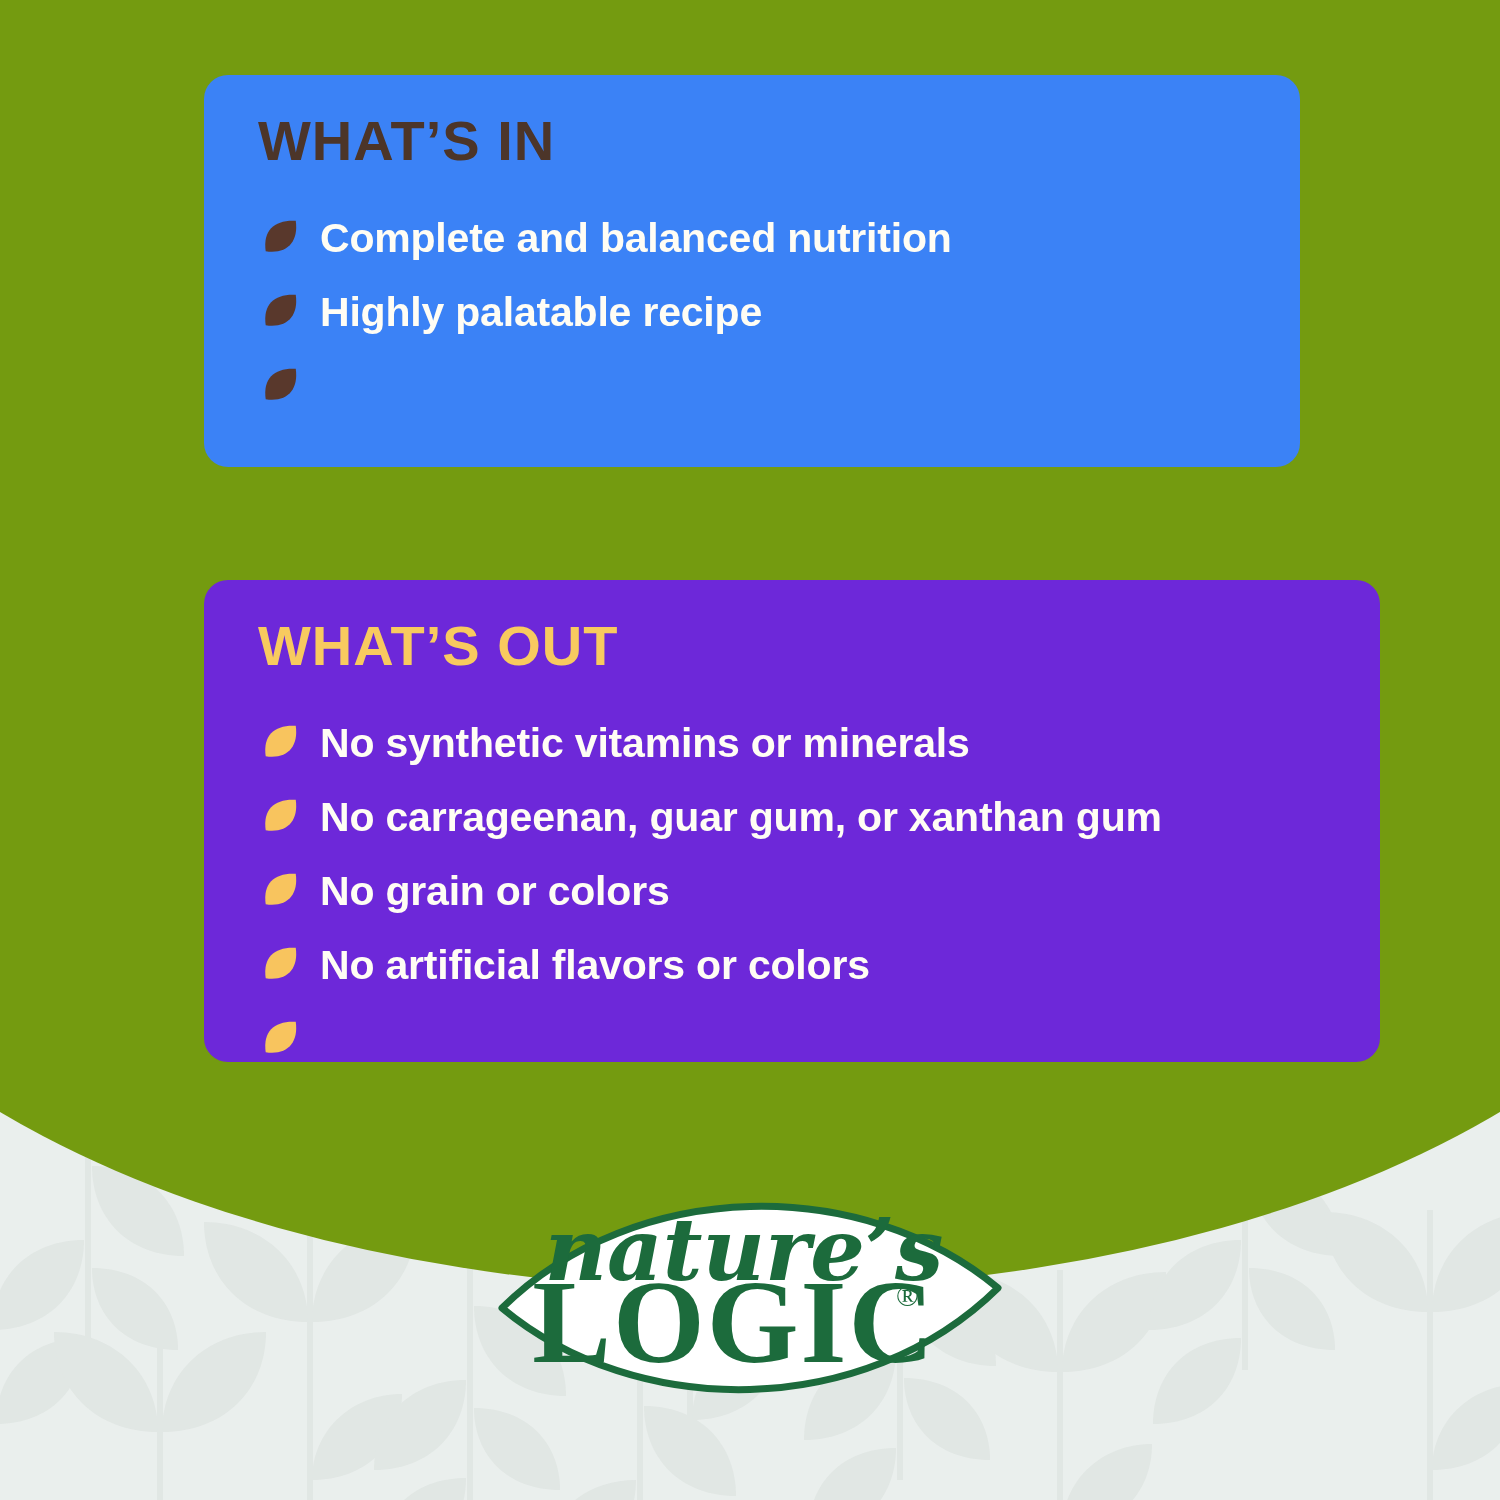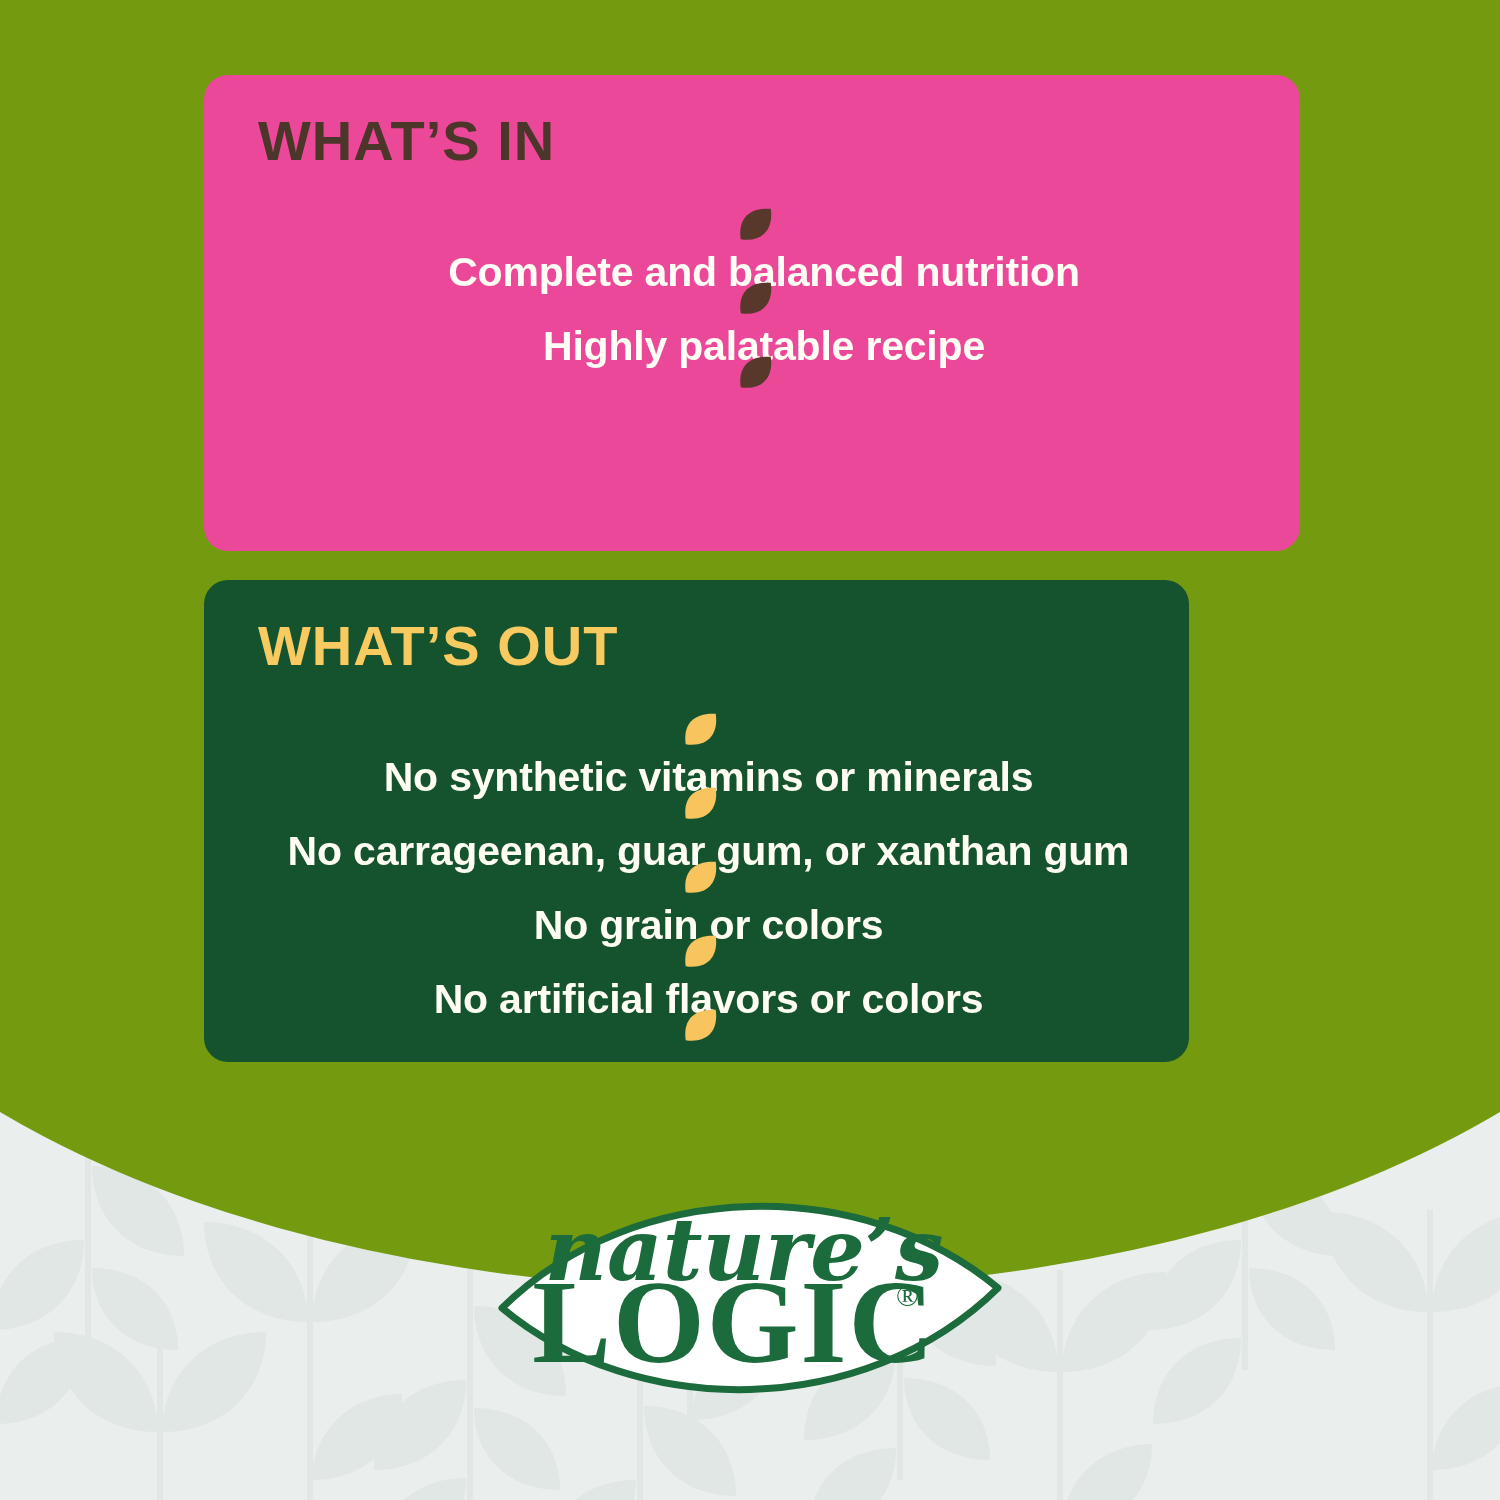--- a/index.html
+++ b/index.html
@@ -43,29 +43,29 @@
 
   
   .card {
     position: absolute;
     border-radius: 24px;
   }
   .card-in {
     left: 204px;
     top: 75px;
     width: 1096px;
-    height: 476px;
-    background: #ec4899;
+    height: 392px;
+    background: #3b82f6;
   }
   .card-out {
     left: 204px;
     top: 580px;
-    width: 985px;
+    width: 1176px;
     height: 482px;
-    background: #14532d;
+    background: #6d28d9;
   }
 
   .card-title {
     position: absolute;
     left: 54px;
     top: 38px;
     font-size: 56px;
     font-weight: bold;
     letter-spacing: 1px;
     line-height: 1;
@@ -78,21 +78,20 @@
     left: 54px;
     top: 128px;
     right: 30px;
   }
 
   .bullet-row {
     display: flex;
     align-items: center;
     height: 70px;
     margin-bottom: 4px;
-    flex-direction: column;
   }
 
   .leaf-bullet {
     flex: 0 0 auto;
     width: 46px;
     height: 46px;
     margin-right: 16px;
     position: relative;
   }
   .leaf-bullet svg { display: block; }

